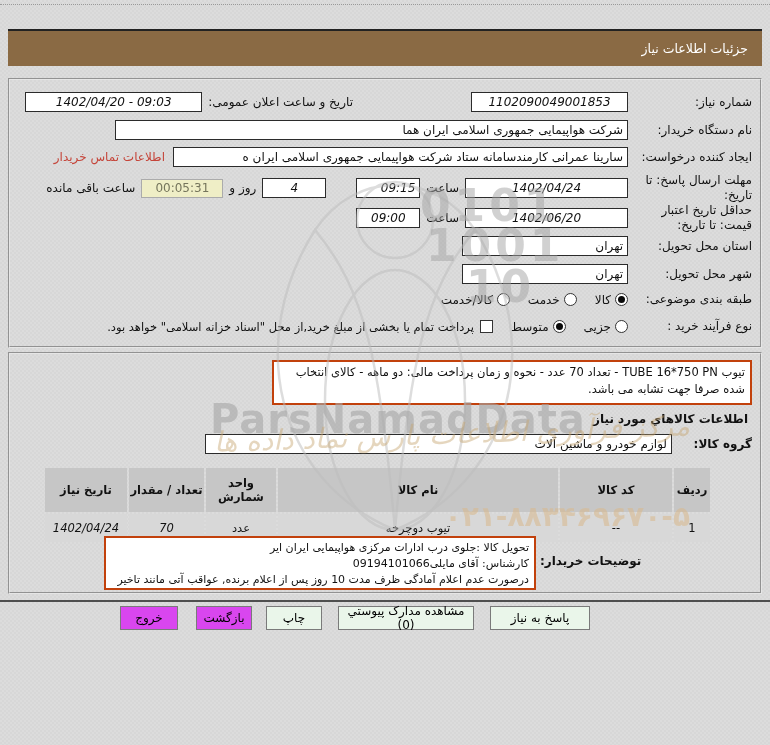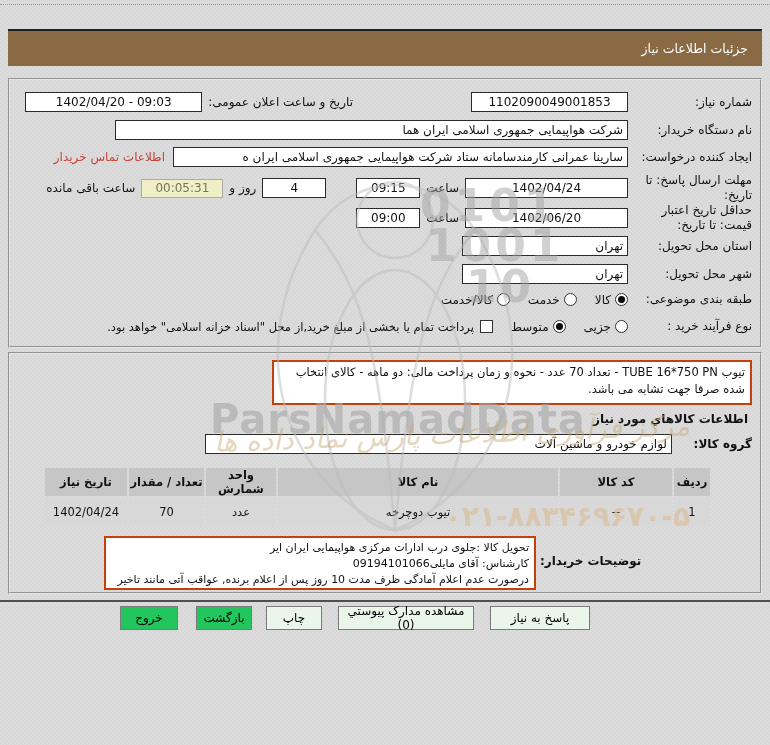--- a/index.html
+++ b/index.html
@@ -30,47 +30,47 @@
   .panel2 { top:352px; height:242px; }
   .row { position:absolute; right:8px; left:8px; display:flex; align-items:center; }
   .lbl { width:124px; flex:0 0 124px; padding-left:4px; line-height:1.25; }
   .lbl2 { font-size:12px; }
   .bold { font-weight:bold; }
   input.box, .vbox {
     height:20px; background:#fff; border:1px solid #2b2b2b;
     font-family:inherit; font-size:12px; color:#111; padding:0 4px;
   }
   .ctr { text-align:center; }
-  .ltr { direction:ltr; }
+  .ltr { direction:ltr;font-style:italic; }
   .sublbl { margin:0 6px; white-space:nowrap; }
   .countdown {
     width:82px; height:19px; background:#efeec6; border:1px solid #ababab;
     color:#75755c; text-align:center; line-height:17px; direction:ltr; font-size:12px;
   }
   .link { color:#c54439; cursor:pointer; margin-right:8px; white-space:nowrap; }
   .radio { width:13px; height:13px; border:1px solid #333; border-radius:50%;
     background:#fff; display:inline-block; position:relative; flex:0 0 13px; }
   .radio.on::after { content:""; position:absolute; inset:2px; background:#0a0a0a; border-radius:50%; }
   .checkbox { width:13px; height:13px; border:1px solid #333; background:#fff; display:inline-block; flex:0 0 13px; }
   .optlbl { margin:0 4px 0 18px; white-space:nowrap; }
   .textbox {
     background:#fff; border:2px solid #c2410c; font-size:11.5px;
     padding:2px 5px; white-space:pre-wrap; line-height:1.45; overflow:hidden;
   }
   table.items { border-collapse:separate; border-spacing:2px; table-layout:fixed; }
-  table.items th { background:#c6c6c6; font-weight:bold; font-size:11.5px; height:28px; }
+  table.items th { background:#c6c6c6; font-weight:bold; font-size:11.5px; height:44px; }
   table.items td { background:#d8d8d8; font-size:11.5px; height:28px; text-align:center; }
   .hr-dark { top:600px; left:0; width:770px; border-top:2px solid #4f4f4f; }
   .btnrow { top:606px; left:118px; width:472px; display:flex; align-items:center; }
   .btn {
     height:24px; border:1px solid #7a7a7a; font-family:inherit; font-size:12px;
     display:flex; align-items:center; justify-content:center; cursor:pointer; padding:0 6px;
   }
   .btn.green { background:#eaf6ea; }
-  .btn.pink  { background:#22c55e; }
+  .btn.pink  { background:#d946ef; }
   
   .wm { position:absolute; inset:0; pointer-events:none; z-index:50; }
   .wm-brand { left:210px; top:396px; font-size:40px; font-weight:bold; color:#a8a8a8;
     opacity:.62; letter-spacing:1px; direction:ltr; }
   .wm-digits { left:420px; top:186px; direction:ltr; color:#a5a5a5; opacity:.5;
     font-weight:bold; font-size:44px; line-height:.92; letter-spacing:4px; }
   .wm-digits div:nth-child(2){ margin-left:6px; }
   .wm-digits div:nth-child(3){ margin-left:46px; }
   .wm-script { right:80px; top:420px; width:620px; font-size:28px; font-style:italic;
     color:#c7a671; opacity:.45; transform:rotate(-2deg); white-space:nowrap; }
@@ -107,21 +107,21 @@
   <div class="row" style="top:67px;">
     <span class="lbl">ایجاد کننده درخواست:</span>
     <input class="box" style="width: 455px;" value="سارینا عمرانی کارمندسامانه ستاد شرکت هواپیمایی جمهوری اسلامی ایران ه">
     <span class="link">اطلاعات تماس خریدار</span>
   </div>
 
   <div class="row" style="top:93px;">
     <span class="lbl lbl2">مهلت ارسال پاسخ: تا تاریخ:</span>
     <input class="box ctr ltr" style="width: 163px;" value="1402/04/24">
     <span class="sublbl">ساعت</span>
-    <input class="box ctr ltr" style="width: 64px;" value="09:15">
+    <input class="box ctr ltr" style="width: 64px; text-align: right;" value="09:15">
     <span style="flex:0 0 30px;"></span>
     <input class="box ctr ltr" style="width: 64px;" value="4">
     <span class="sublbl">روز و</span>
     <span class="countdown">00:05:31</span>
     <span class="sublbl">ساعت باقی مانده</span>
   </div>
 
   <div class="row" style="top:123px;">
     <span class="lbl lbl2">حداقل تاریخ اعتبار قیمت: تا تاریخ:</span>
     <input class="box ctr ltr" style="width: 163px;" value="1402/06/20">

